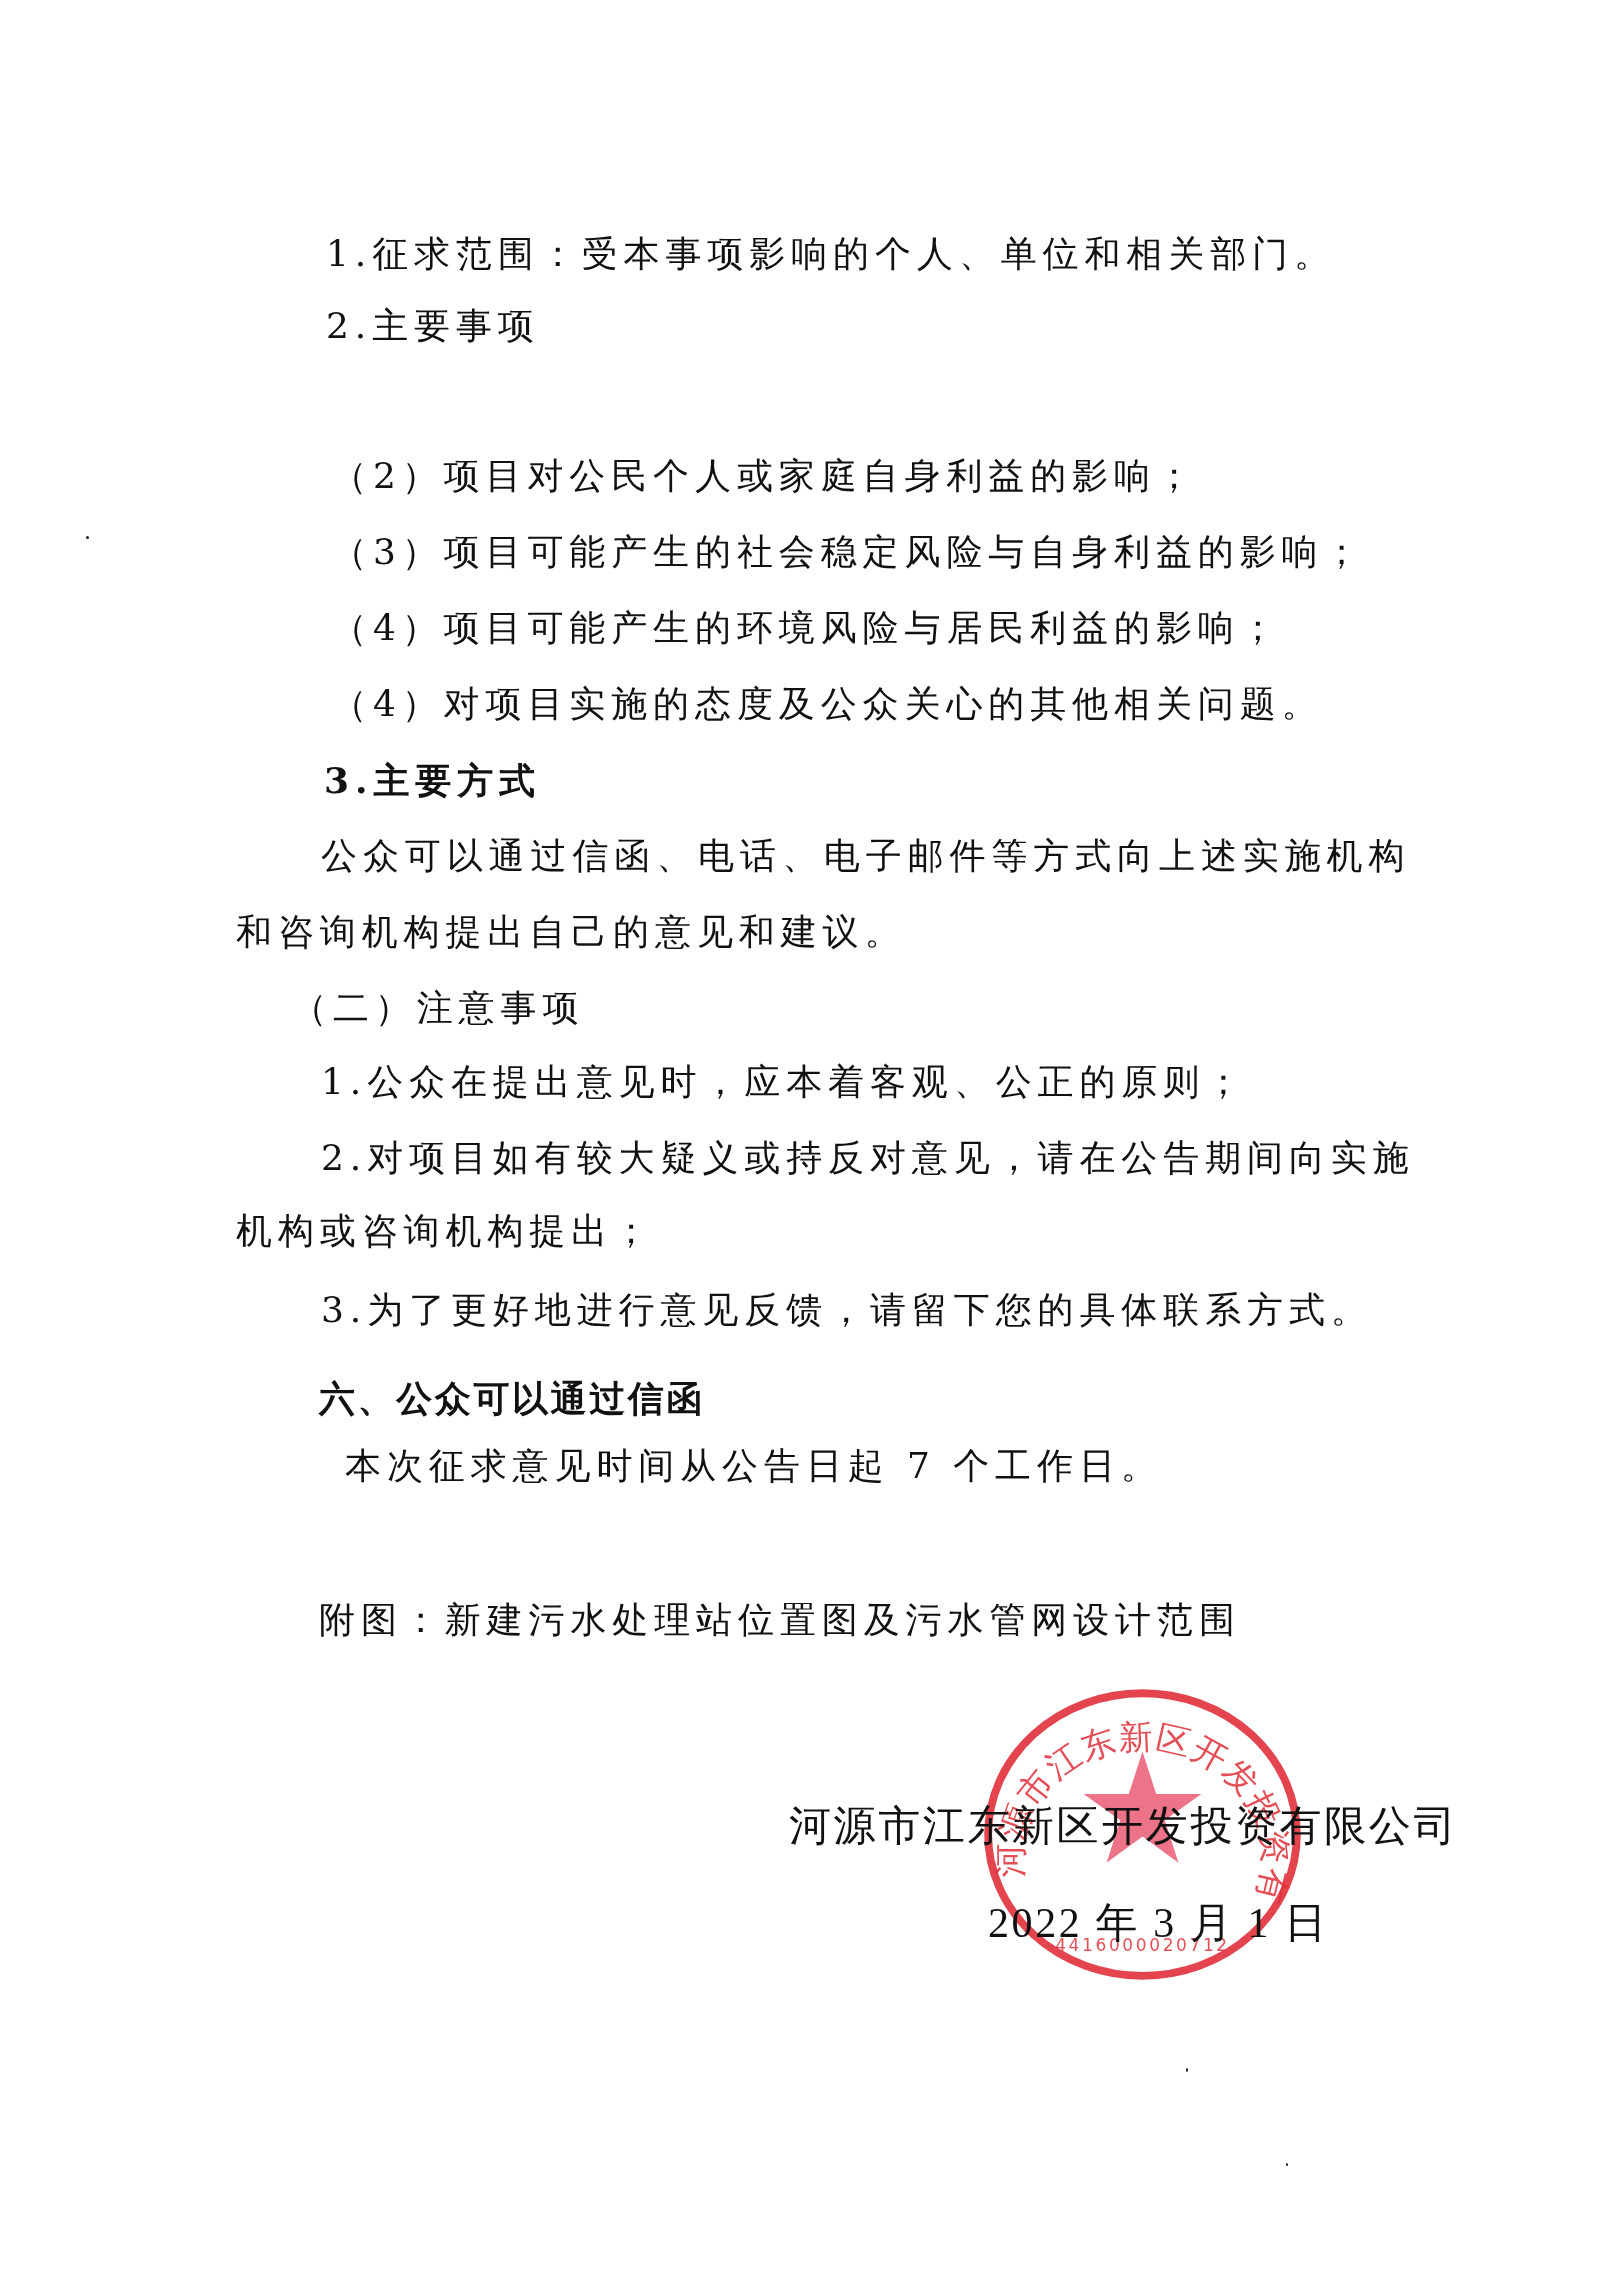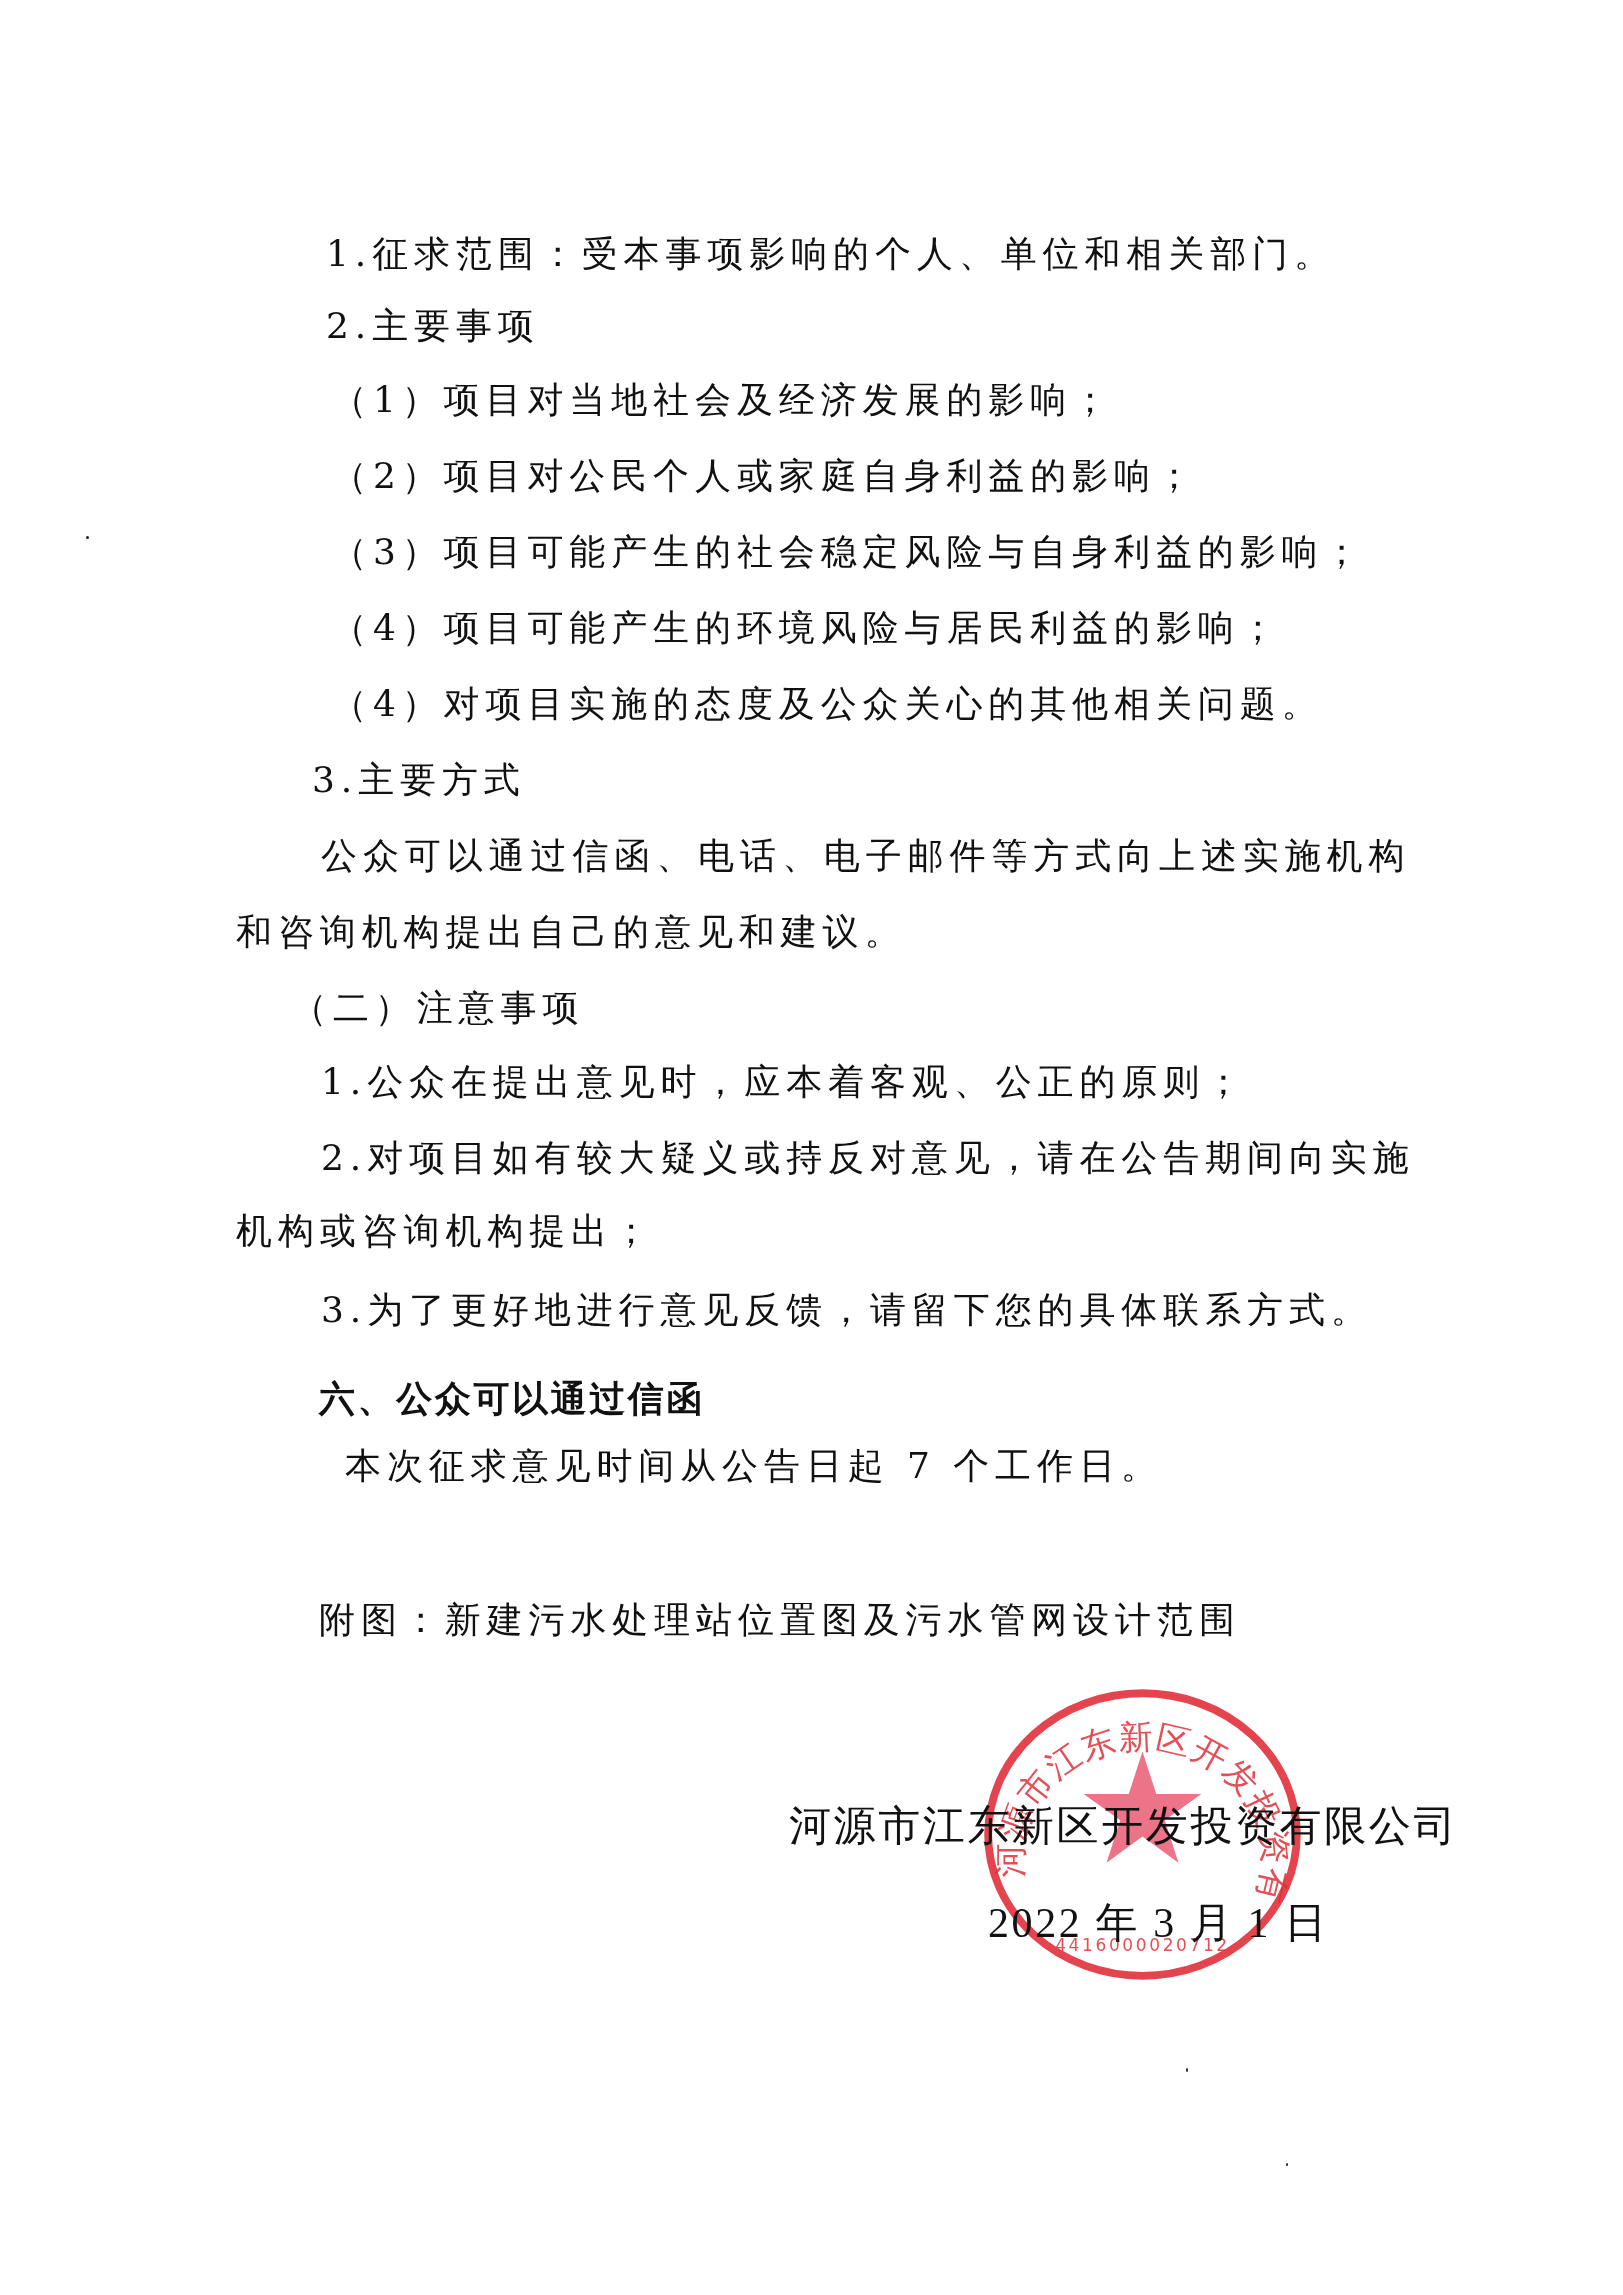--- a/index.html
+++ b/index.html
@@ -14,26 +14,25 @@
     .signature { position: absolute; font-size: 42px; line-height: 52px; white-space: nowrap; letter-spacing: 2.6px;
                  font-family: "Liberation Serif", "DejaVu Serif", serif; }
   </style>
 </head>
 <body>
 
 <div class="page">
 
   <div class="line" style="left:326px; top:228px;">1.征求范围：受本事项影响的个人、单位和相关部门。</div>
   <div class="line" style="left:326px; top:300px;">2.主要事项</div>
-  <div class="line" style="left:331px; top:374px;">（1）项目对当地社会及经济发展的影响；</div>
   <div class="line" style="left:331px; top:450px;">（2）项目对公民个人或家庭自身利益的影响；</div>
   <div class="line" style="left:331px; top:526px;">（3）项目可能产生的社会稳定风险与自身利益的影响；</div>
   <div class="line" style="left:331px; top:602px;">（4）项目可能产生的环境风险与居民利益的影响；</div>
   <div class="line" style="left:331px; top:678px;">（4）对项目实施的态度及公众关心的其他相关问题。</div>
-  <div class="line" style="left:312px; top:754px;">3.主要方式</div>
+  <div class="line" style="left:324px; top:754px;font-weight:bold;">3.主要方式</div>
   <div class="line" style="left:236px; top:906px;">和咨询机构提出自己的意见和建议。</div>
   <div class="line" style="left:321px; top:830px;">公众可以通过信函、电话、电子邮件等方式向上述实施机构</div>
   <div class="line" style="left:291px; top:982px;">（二）注意事项</div>
   <div class="line" style="left:321px; top:1056px;">1.公众在提出意见时，应本着客观、公正的原则；</div>
   <div class="line" style="left:321px; top:1132px;">2.对项目如有较大疑义或持反对意见，请在公告期间向实施</div>
   <div class="line" style="left:236px; top:1205px;">机构或咨询机构提出；</div>
   <div class="line" style="left:321px; top:1284px;">3.为了更好地进行意见反馈，请留下您的具体联系方式。</div>
   <div class="line bold" style="left:319px; top:1373px;">六、公众可以通过信函</div>
   <div class="line" style="left:319px; top:1440px;margin-left:26px;">本次征求意见时间从公告日起 7 个工作日。</div>
   <div class="line" style="left:319px; top:1594px;">附图：新建污水处理站位置图及污水管网设计范围</div>

